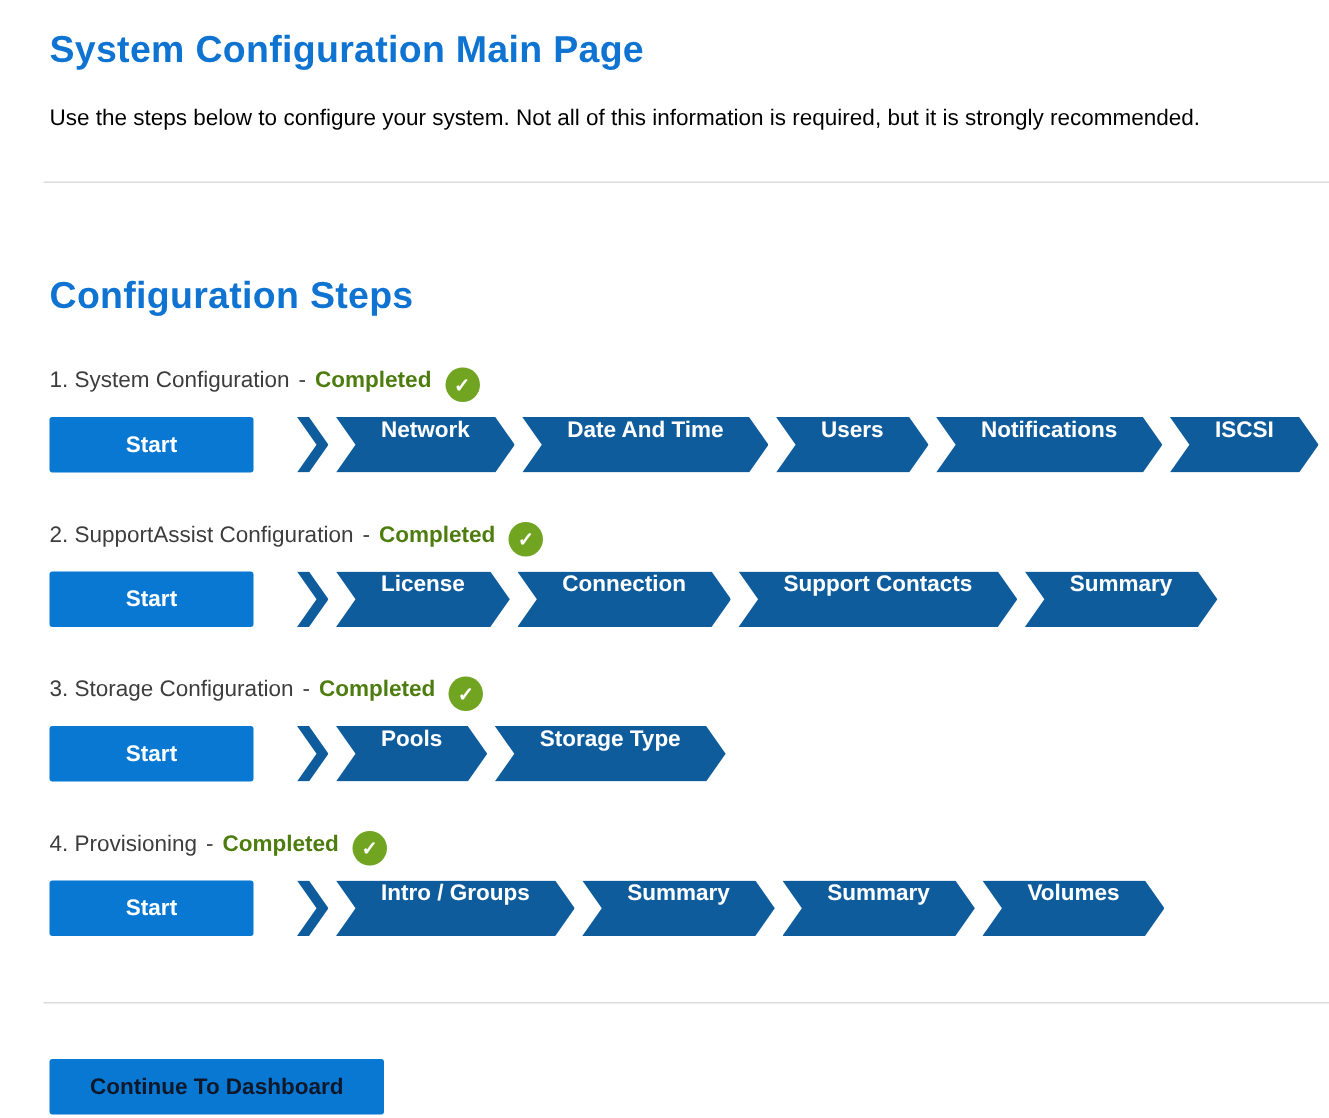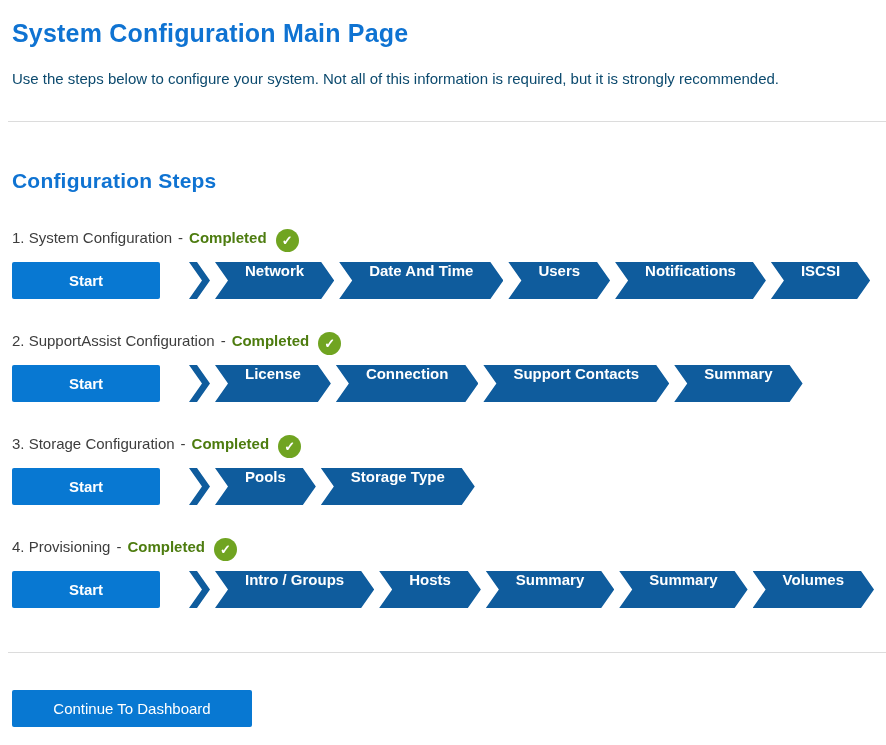--- a/index.html
+++ b/index.html
@@ -8,45 +8,45 @@
     padding: 0;
     background: #ffffff;
     font-family: "Liberation Sans", sans-serif;
     color: #3d3d3d;
   }
   .page {
     width: 886px;
     height: 745px;
     overflow: hidden;
     background: #ffffff;
-    padding: 18px 0 0 12px;
+    padding: 18px 0 0 33px;
   }
   h1.page-title {
     margin: 0;
     font-size: 25px;
     line-height: 30px;
     font-weight: bold;
     color: #0f73d2;
     letter-spacing: 0.2px;
   }
   p.page-subtitle {
     margin: 22px 0 0 0;
     font-size: 15px;
     line-height: 18px;
-    color: #0c4a6e;
+    color: #000000;
   }
   .divider {
     border: none;
     border-top: 1px solid #dcdcdc;
     margin: 33px 0 0 -4px;
     height: 0;
   }
   h2.section-title {
-    margin: 44px 0 0 0;
-    font-size: 21px;
+    margin: 60px 0 0 0;
+    font-size: 25px;
     line-height: 30px;
     font-weight: bold;
     color: #0f73d2;
     letter-spacing: 0.2px;
   }
   .step { margin-top: 33px; }
   .step-label {
     display: flex;
     align-items: flex-start;
     height: 24px;
@@ -69,21 +69,21 @@
     font-weight: bold;
     line-height: 1;
   }
   .step-row {
     margin-top: 9px;
     display: flex;
     align-items: stretch;
     height: 37px;
   }
   .start-btn {
-    width: 148px;
+    width: 136px;
     height: 37px;
     border: none;
     background: #0878d2;
     color: #ffffff;
     font-family: "Liberation Sans", sans-serif;
     font-size: 15px;
     font-weight: bold;
     border-radius: 2px;
     cursor: pointer;
     flex: 0 0 auto;
@@ -107,28 +107,28 @@
     white-space: nowrap;
   }
   .chev.starter {
     width: 21px;
     padding: 0;
     margin-left: 0;
   }
   .continue-btn {
     display: block;
     margin-top: 37px;
-    width: 240px;
+    width: 223px;
     height: 37px;
     border: none;
     background: #0878d2;
-    color: #ffffff;
+    color: #0f172a;
     font-family: "Liberation Sans", sans-serif;
     font-size: 15px;
-    font-weight: normal;
+    font-weight: bold;
     border-radius: 2px;
     cursor: pointer;
   }
 </style>
 </head>
 <body>
 
 <div class="page">
 
   <h1 class="page-title">System Configuration Main Page</h1>
@@ -224,23 +224,20 @@
       <span class="check-icon">✓</span>
     </div>
     <div class="step-row">
       <button class="start-btn">Start</button>
       <div class="chevrons">
         <div class="chev starter"></div>
         <div class="chev">
             <span>Intro / Groups</span>
           </div>
         <div class="chev">
-            <span>Hosts</span>
-          </div>
-        <div class="chev">
             <span>Summary</span>
           </div>
         <div class="chev">
             <span>Summary</span>
           </div>
         <div class="chev">
             <span>Volumes</span>
           </div>
       </div>
     </div>

